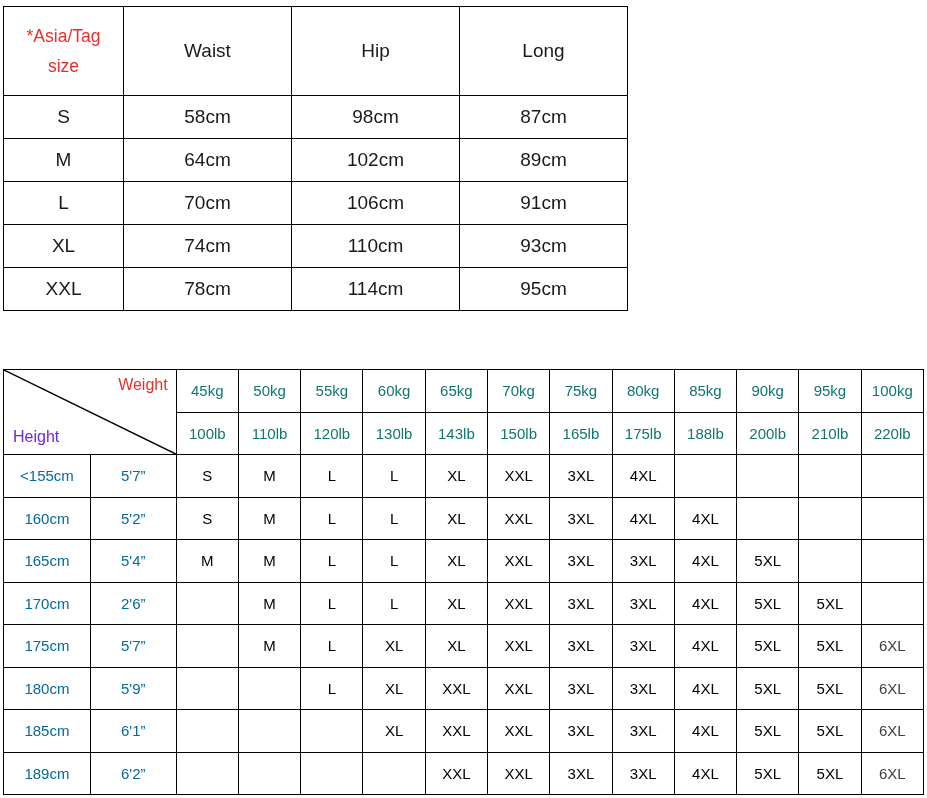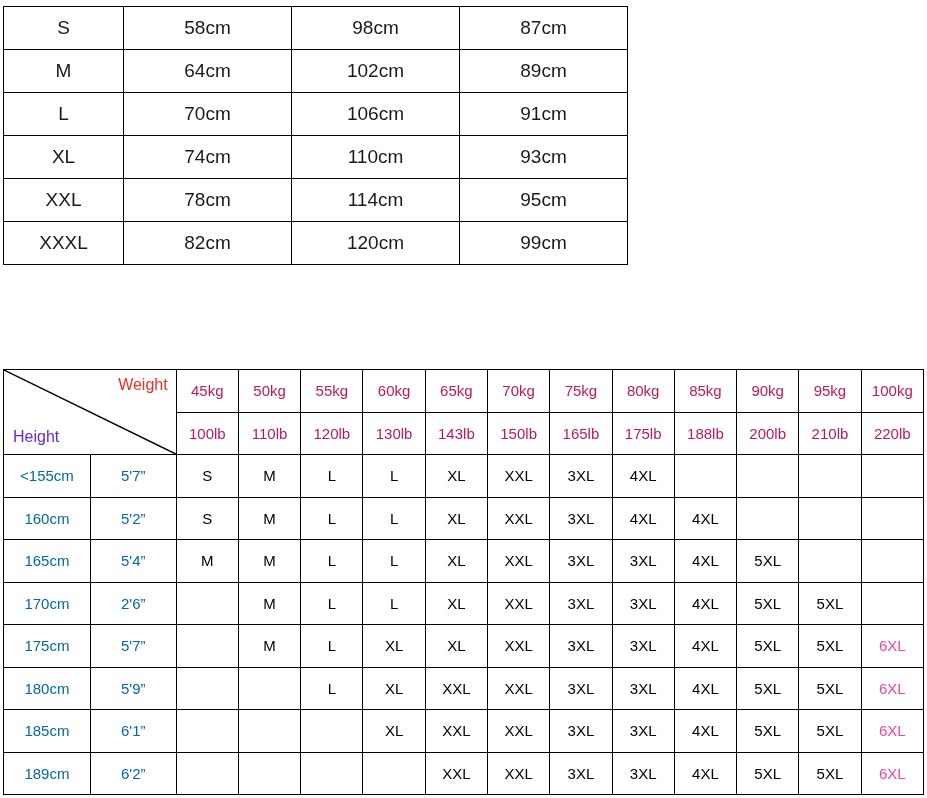--- a/index.html
+++ b/index.html
@@ -92,53 +92,59 @@
     font-size: 16px;
   }
   .diag-height {
     position: absolute;
     left: 9px;
     bottom: 8px;
     color: #6d28d9;
     font-size: 16px;
   }
   td.hdr-red {
-    color: #be185d;
+    color: #0f766e;
     font-size: 15.5px;
     height: 42.5px;
   }
   td.rowhdr {
     color: #0369a1;
     font-size: 15.5px;
   }
 
   
   .sz-S   { background: #f2f2f2; }
   .sz-M   { background: #d9d9d9; }
   .sz-L   { background: #bfbfbf; }
   .sz-XL  { background: #a6a6a6; }
   .sz-XXL { background: #808080; }
   .sz-3XL { background: #fbe5d6; }
   .sz-4XL { background: #f7ccad; }
   .sz-5XL { background: #f4b183; }
-  .sz-6XL { background: #c55a11; color: #ec4899; }
+  .sz-6XL { background: #c55a11; color: #404040; }
   .sz-none { background: #ffffff; }
 </style>
 </head>
 <body>
 
 <table id="table-size-spec">
   <colgroup>
     <col class="c-size">
       <col class="c-waist">
       <col class="c-hip">
       <col class="c-long">
   </colgroup>
   <tbody id="size-spec-body">
       <tr>
+        <td class="corner-head"><span>*Asia/Tag</span><br><span>size</span></td>
+        <td class="col-head">Waist</td>
+        <td class="col-head">Hip</td>
+        <td class="col-head">Long</td>
+      </tr>
+      <tr>
         <td>S</td>
         <td>58cm</td>
         <td>98cm</td>
         <td>87cm</td>
       </tr>
       <tr>
         <td>M</td>
         <td>64cm</td>
         <td>102cm</td>
         <td>89cm</td>
@@ -153,26 +159,20 @@
         <td>XL</td>
         <td>74cm</td>
         <td>110cm</td>
         <td>93cm</td>
       </tr>
       <tr>
         <td>XXL</td>
         <td>78cm</td>
         <td>114cm</td>
         <td>95cm</td>
-      </tr>
-      <tr>
-        <td>XXXL</td>
-        <td>82cm</td>
-        <td>120cm</td>
-        <td>99cm</td>
       </tr>
     </tbody>
 </table>
 
 <table id="table-hw-matrix">
   <colgroup id="hw-colgroup">
       <col class="hw-col-h-cm">
       <col class="hw-col-h-ft">
       <col class="hw-col-w">
       <col class="hw-col-w">

